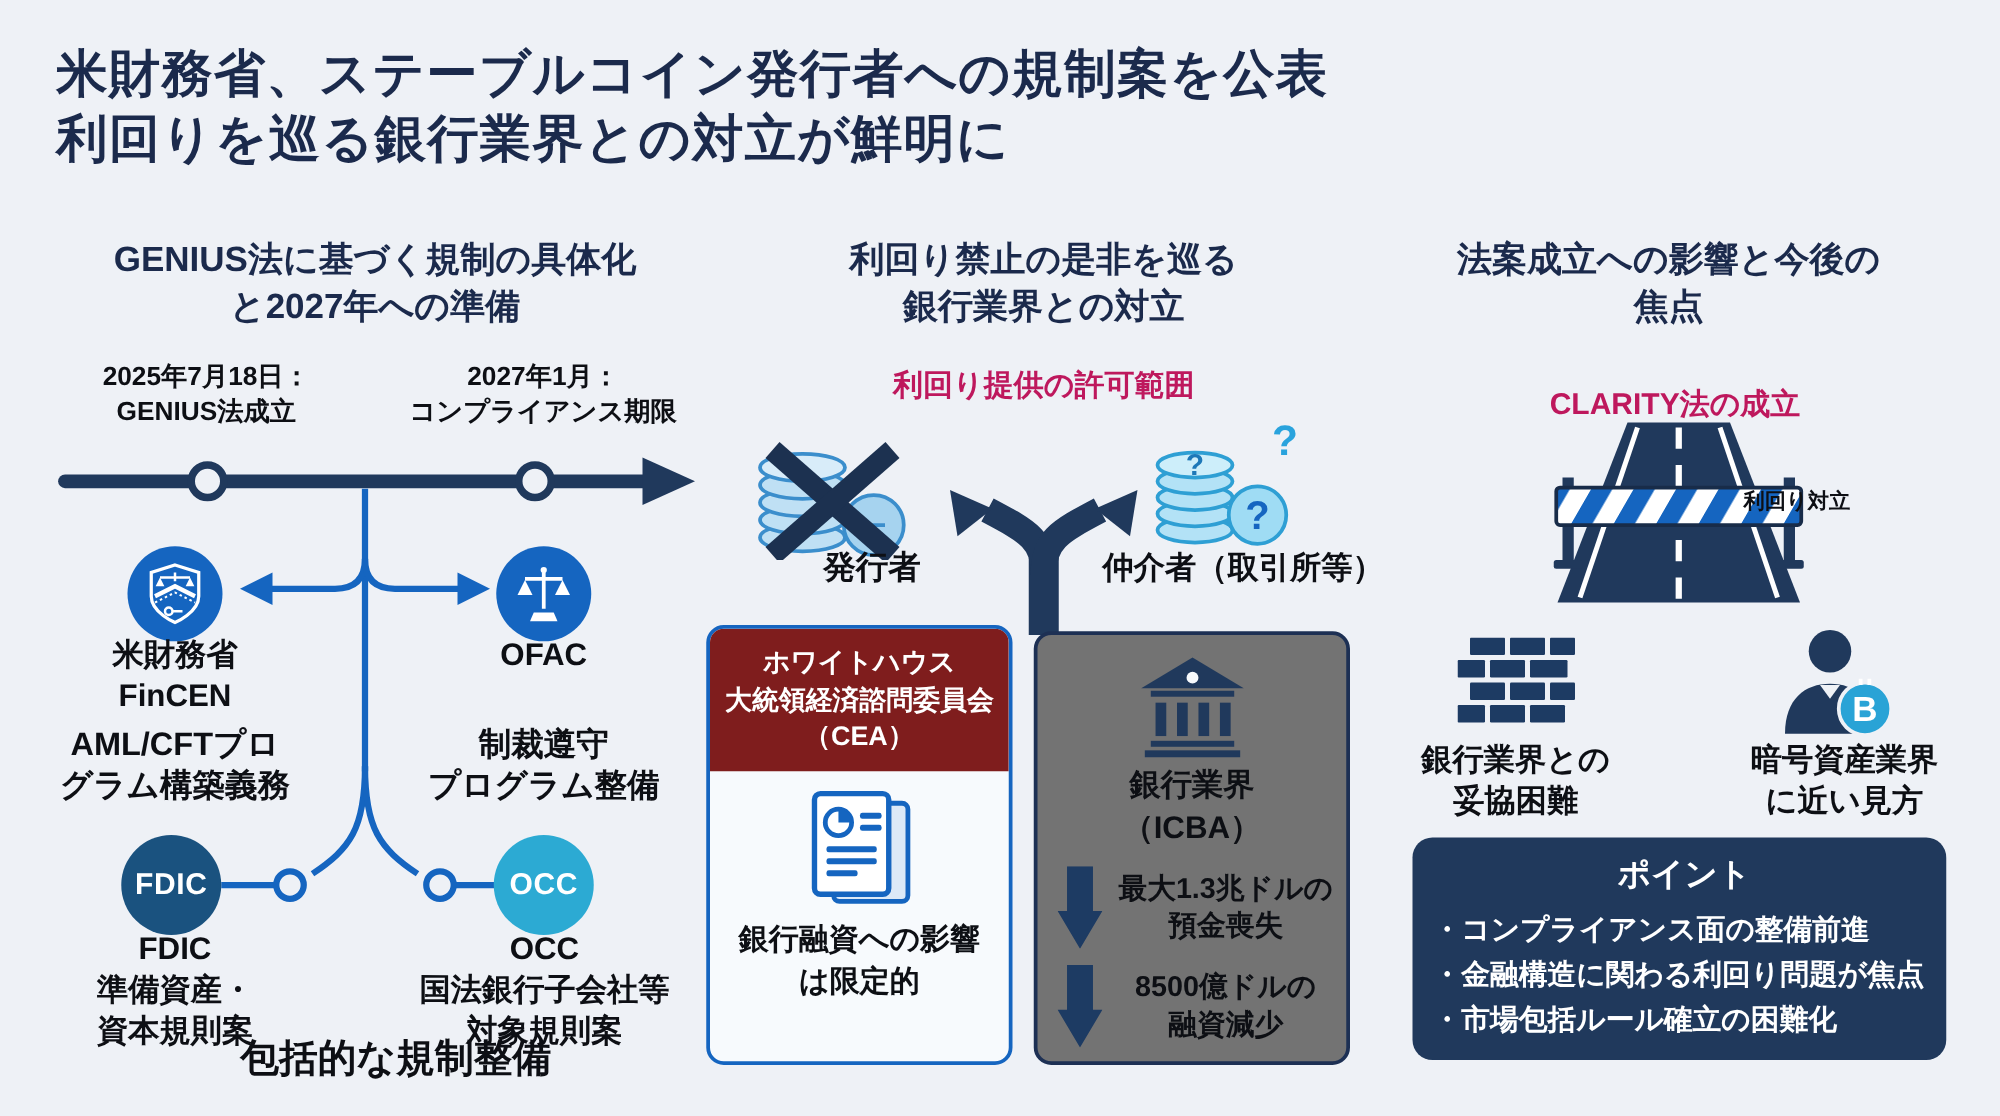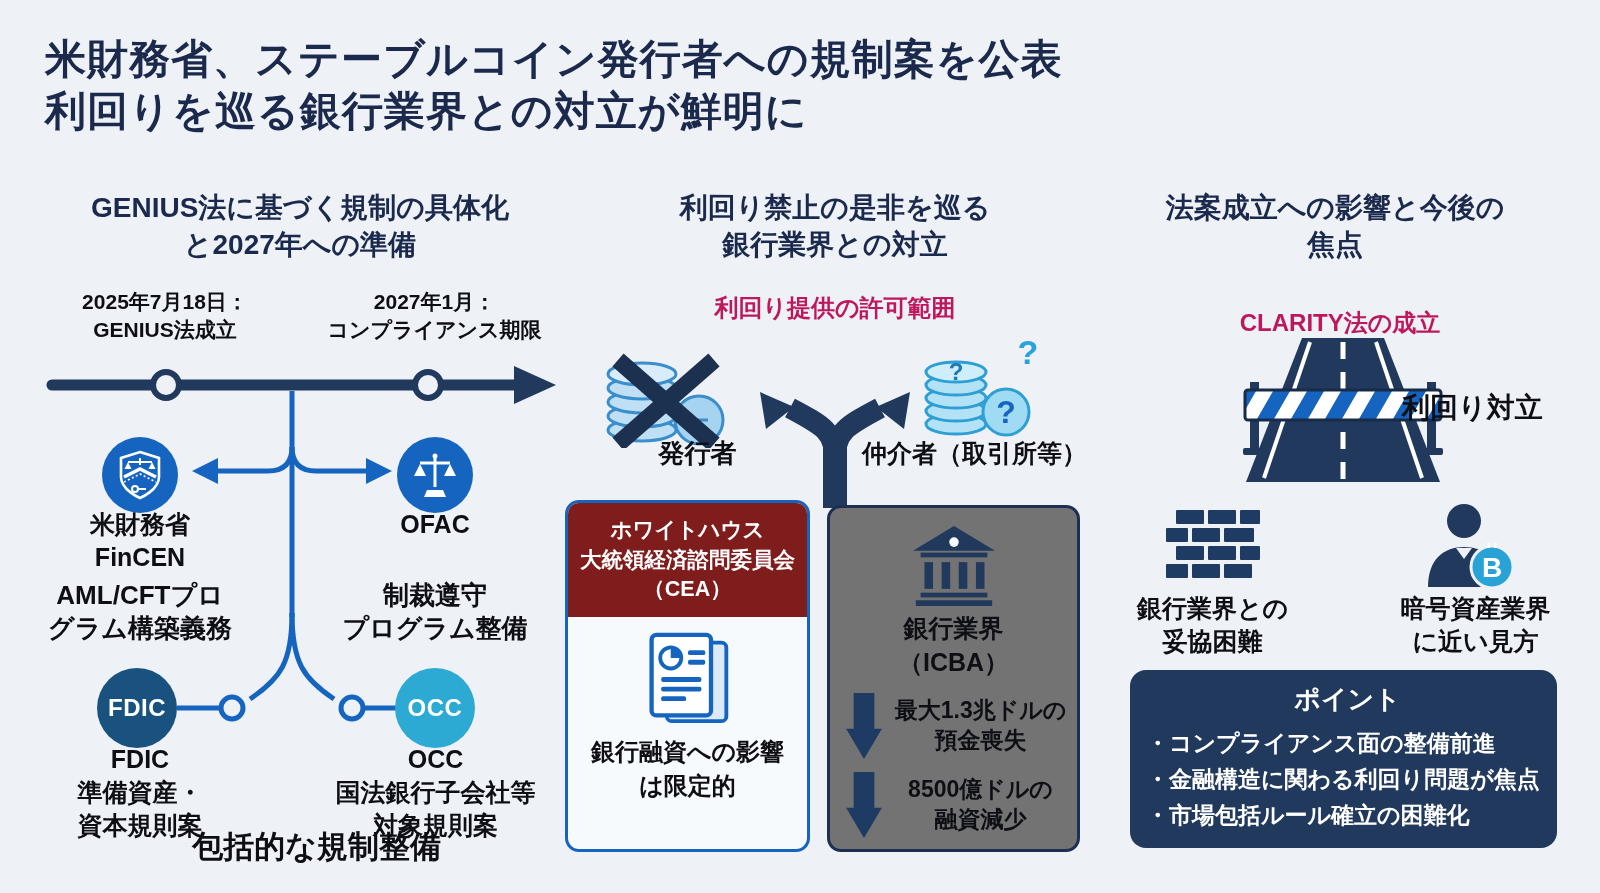--- a/index.html
+++ b/index.html
@@ -160,21 +160,21 @@
     <ellipse cx="38" cy="88" rx="30" ry="10" fill="#b3e2f6" stroke="#2e9fd4" stroke-width="3"></ellipse>
     <ellipse cx="38" cy="75" rx="30" ry="10" fill="#b3e2f6" stroke="#2e9fd4" stroke-width="3"></ellipse>
     <ellipse cx="38" cy="62" rx="30" ry="10" fill="#b3e2f6" stroke="#2e9fd4" stroke-width="3"></ellipse>
     <ellipse cx="38" cy="49" rx="30" ry="10" fill="#b3e2f6" stroke="#2e9fd4" stroke-width="3"></ellipse>
     <ellipse cx="38" cy="36" rx="30" ry="10" fill="#cdeefa" stroke="#2e9fd4" stroke-width="3"></ellipse>
     <text x="38" y="44" font-size="24" font-weight="bold" fill="#1d78b8" text-anchor="middle">?</text>
     <circle cx="88" cy="76" r="23" fill="#9fdcf4" stroke="#2e9fd4" stroke-width="3"></circle>
     <text x="88" y="87" font-size="32" font-weight="bold" fill="#1565c0" text-anchor="middle">?</text>
     <text x="110" y="28" font-size="34" font-weight="bold" fill="#29a3dd" text-anchor="middle">?</text>
   </svg>
-  <div class="abs" style="left:862px; top:437px; width:245px; font-size:25px; font-weight:bold; text-align:left;">仲介者（取引所等）</div>
+  <div class="abs" style="left:862px; top:437px; width:245px; font-size:25px; font-weight:bold; text-align:right;">仲介者（取引所等）</div>
 
   <div class="abs cea-box" style="left:565px; top:500px; width:245px; height:352px;">
     <div class="cea-head">
       <div>ホワイトハウス</div>
       <div>大統領経済諮問委員会</div>
       <div>（CEA）</div>
     </div>
     <svg style="margin:14px auto 0;" width="92" height="96" viewBox="0 0 96 100">
       <rect x="26" y="12" width="62" height="82" rx="5" fill="#dcE9f7" stroke="#1565c0" stroke-width="4"></rect>
       <rect x="10" y="4" width="62" height="84" rx="5" fill="#fff" stroke="#1565c0" stroke-width="4.5"></rect>
@@ -244,21 +244,21 @@
     <polygon points="64,4 146,4 202,148 8,148" fill="#20395c"></polygon>
     <line x1="72" y1="8" x2="26" y2="144" stroke="#fff" stroke-width="4"></line>
     <line x1="138" y1="8" x2="184" y2="144" stroke="#fff" stroke-width="4"></line>
     <line x1="105" y1="8" x2="105" y2="146" stroke="#fff" stroke-width="5" stroke-dasharray="17 13"></line>
     <rect x="12" y="48" width="9" height="68" fill="#20395c"></rect>
     <rect x="189" y="48" width="9" height="68" fill="#20395c"></rect>
     <rect x="5" y="114" width="23" height="7" rx="2" fill="#20395c"></rect>
     <rect x="182" y="114" width="23" height="7" rx="2" fill="#20395c"></rect>
     <rect x="7" y="56" width="196" height="30" rx="3" fill="url(#stripePat)" stroke="#182c49" stroke-width="3"></rect>
   </svg>
-  <div class="abs" style="left:1402px; top:389px; width:155px; font-size:28px; font-weight:bold;">利回り対立</div>
+  <div class="abs" style="left:1360px; top:389px; width:155px; font-size:17px; font-weight:bold;text-align:center;">利回り対立</div>
 
   <svg class="abs" style="left:1166px; top:510px;" width="96" height="74" viewBox="0 0 96 74">
     <rect x="10" y="0" width="28" height="14" rx="1" fill="#1d3b63"></rect>
       <rect x="42" y="0" width="28" height="14" rx="1" fill="#1d3b63"></rect>
       <rect x="74" y="0" width="20" height="14" rx="1" fill="#1d3b63"></rect>
     <rect x="0" y="18" width="22" height="14" rx="1" fill="#1d3b63"></rect>
       <rect x="26" y="18" width="28" height="14" rx="1" fill="#1d3b63"></rect>
       <rect x="58" y="18" width="30" height="14" rx="1" fill="#1d3b63"></rect>
     <rect x="10" y="36" width="28" height="14" rx="1" fill="#1d3b63"></rect>
       <rect x="42" y="36" width="28" height="14" rx="1" fill="#1d3b63"></rect>

